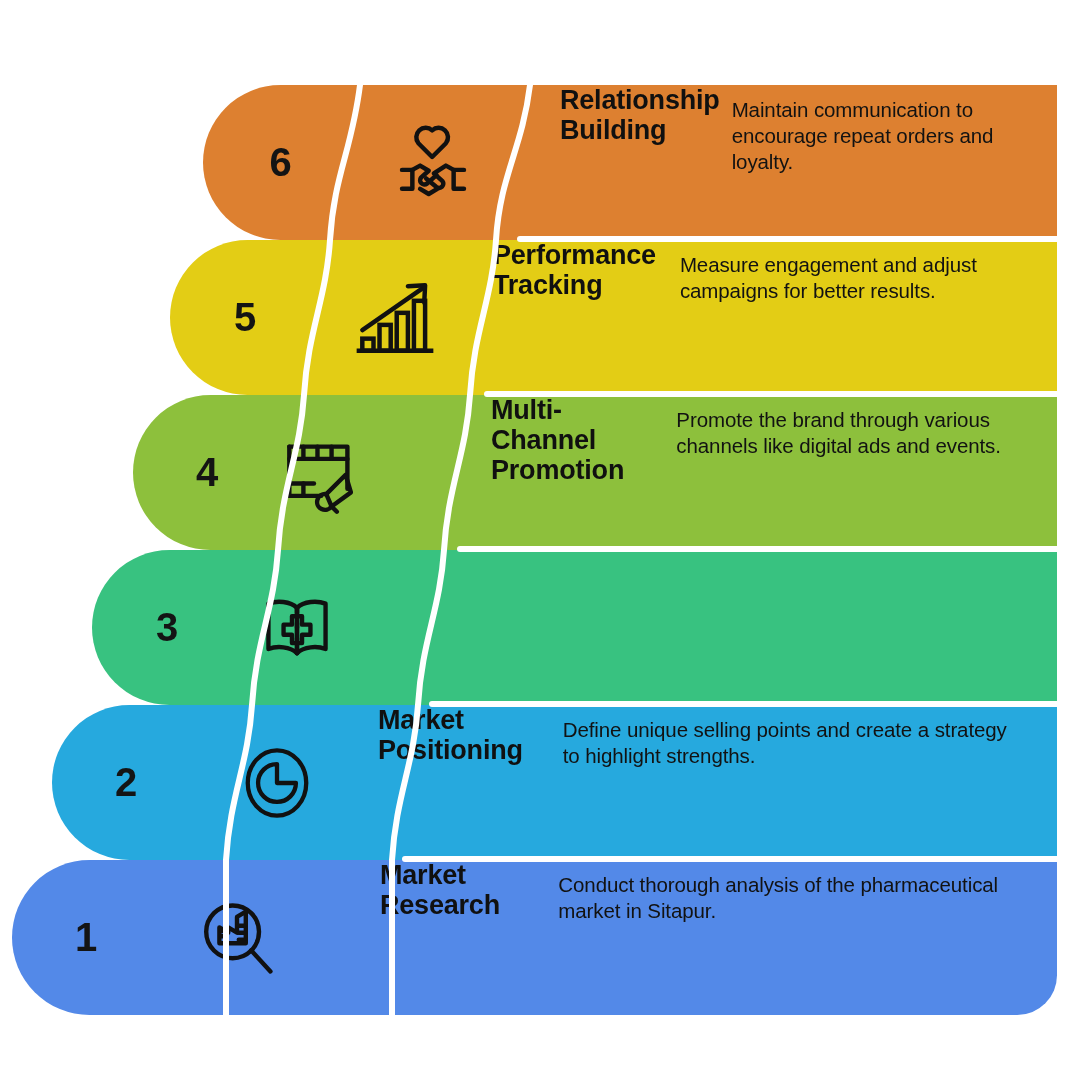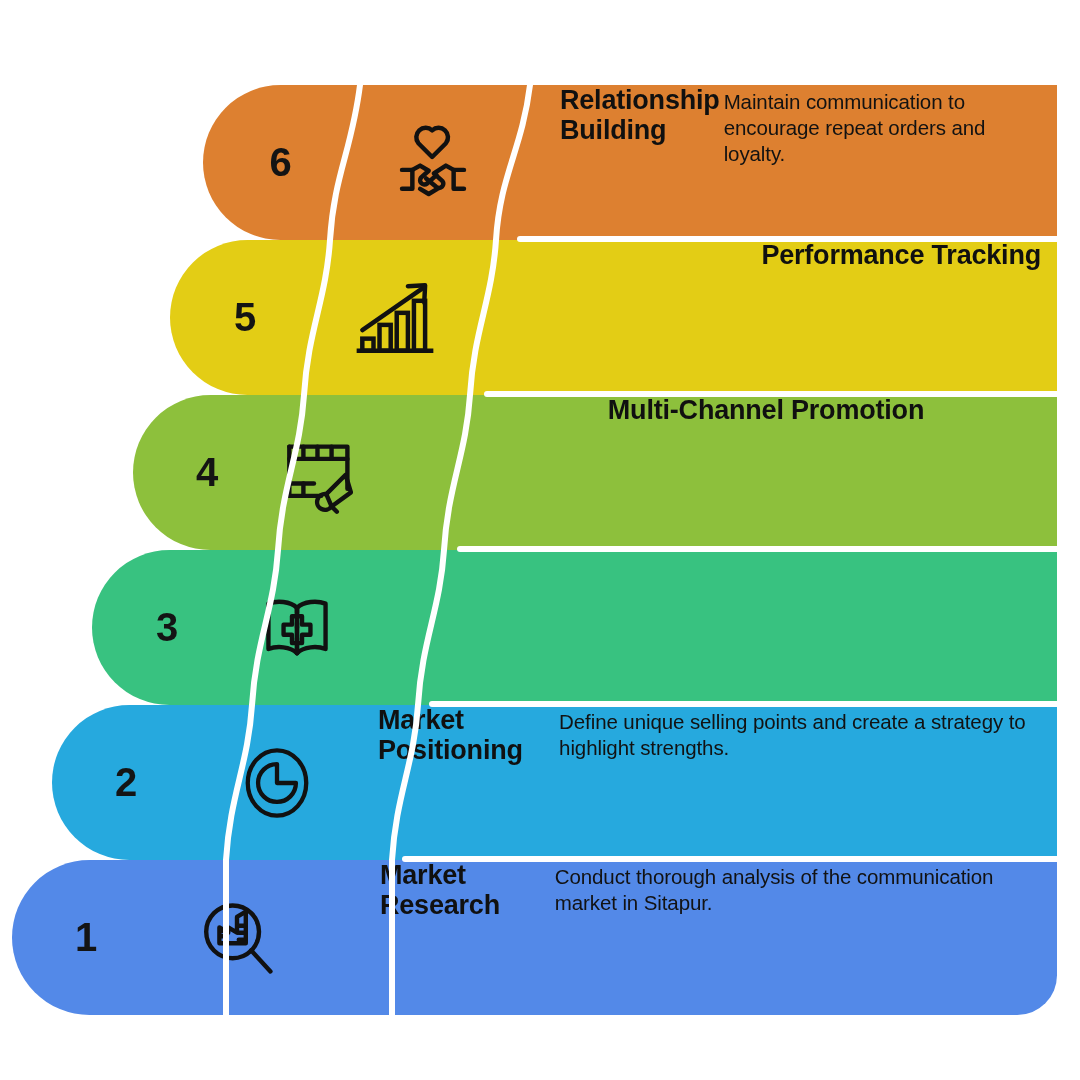--- a/index.html
+++ b/index.html
@@ -58,21 +58,21 @@
   }
   .title{
     font-size:27px;font-weight:bold;color:#101010;
     line-height:1.12;
     margin:0 0 9px 0;
     letter-spacing:-0.2px;
   }
   .desc{
     font-size:20.5px;font-weight:normal;color:#121212;
     line-height:1.28;
-    margin:4px;
+    margin:12px;
     letter-spacing:-0.1px;
     max-width:640px;
   }
 
   
   #overlay{
     position:absolute;left:0;top:0;width:1080px;height:1080px;
     pointer-events:none;z-index:9;
   }
 </style>
@@ -109,20 +109,21 @@
         <rect x="12" y="74" width="13" height="14"></rect>
         <rect x="32" y="58" width="13" height="30"></rect>
         <rect x="52" y="44" width="13" height="44"></rect>
         <rect x="72" y="30" width="13" height="58"></rect>
         <path d="M12 64 L84 14" stroke-linecap="round"></path>
         <path d="M65 13 L85 12 L84 32" stroke-linecap="round" stroke-linejoin="round"></path>
       </svg>
     </div>
     <div class="txt" style="left:295px;padding-left:28px;justify-content:flex-end;">
       <div class="title">Performance Tracking</div>
+      <div class="desc">Measure engagement and adjust campaigns for better results.</div>
     </div>
   </div>
 
   <div class="row" id="row2" style="left:133px;top:395px;">
     <div class="body" style="background: rgb(141, 192, 60);"></div>
     <div class="num" style="left:0;width:148px;">4</div>
     <div class="icon" style="left:128px;">
       <svg width="88" height="88" viewBox="0 0 100 100" fill="none" stroke="#111" stroke-width="5" stroke-linecap="round" stroke-linejoin="round">
         <path d="M14 20 h66 v48"></path>
         <path d="M14 20 v56 h36"></path>
@@ -130,20 +131,21 @@
         <path d="M14 62 h28"></path>
         <path d="M30 20 v14 M46 20 v14 M62 20 v14"></path>
         <path d="M30 62 v14"></path>
         <path d="M78 52 L56 74 L62 88 L84 72 Z"></path>
         <path d="M56 74 a9 9 0 1 0 6 14"></path>
         <path d="M62 88 l6 6"></path>
       </svg>
     </div>
     <div class="txt" style="left:330px;padding-left:28px;">
       <div class="title">Multi-Channel Promotion</div>
+      <div class="desc">Promote the brand through various channels like digital ads and events.</div>
     </div>
   </div>
 
   <div class="row" id="row3" style="left:92px;top:550px;">
     <div class="body" style="background: rgb(56, 194, 128);"></div>
     <div class="num" style="left:0;width:150px;">3</div>
     <div class="icon" style="left:145px;">
       <svg width="84" height="84" viewBox="0 0 100 100" fill="none" stroke="#111" stroke-width="5.2" stroke-linecap="round" stroke-linejoin="round">
         <path d="M50 26 C42 18 26 17 16 21 v54 c10 -4 26 -3 34 5 Z"></path>
         <path d="M50 26 C58 18 74 17 84 21 v54 c-10 -4 -26 -3 -34 5 Z"></path>
@@ -174,21 +176,21 @@
     <div class="icon" style="left:165px;">
       <svg width="88" height="88" viewBox="0 0 100 100" fill="none" stroke="#111" stroke-width="5" stroke-linecap="round" stroke-linejoin="round">
         <circle cx="45" cy="43" r="30"></circle>
         <path d="M66 64 L88 88"></path>
         <path d="M30 56 v-18 l10 6 v-6 l10 6 v-18 l10 -6 v36 Z"></path>
         <path d="M32 42 h6 M32 48 h6 M52 36 h6 M52 44 h6 M52 52 h6"></path>
       </svg>
     </div>
     <div class="txt" style="left:340px;padding-left:28px;">
       <div class="title">Market Research</div>
-      <div class="desc">Conduct thorough analysis of the communication market in Sitapur.</div>
+      <div class="desc">Conduct thorough analysis of the pharmaceutical market in Sitapur.</div>
     </div>
   </div>
 
   <svg id="overlay" viewBox="0 0 1080 1080" xmlns="http://www.w3.org/2000/svg">
     <g fill="none" stroke="#ffffff" stroke-width="6" stroke-linecap="round">
 
       <path d="
         M 360 85
         C 352 150, 334 175, 330 240
         C 326 300, 308 330, 304 395

